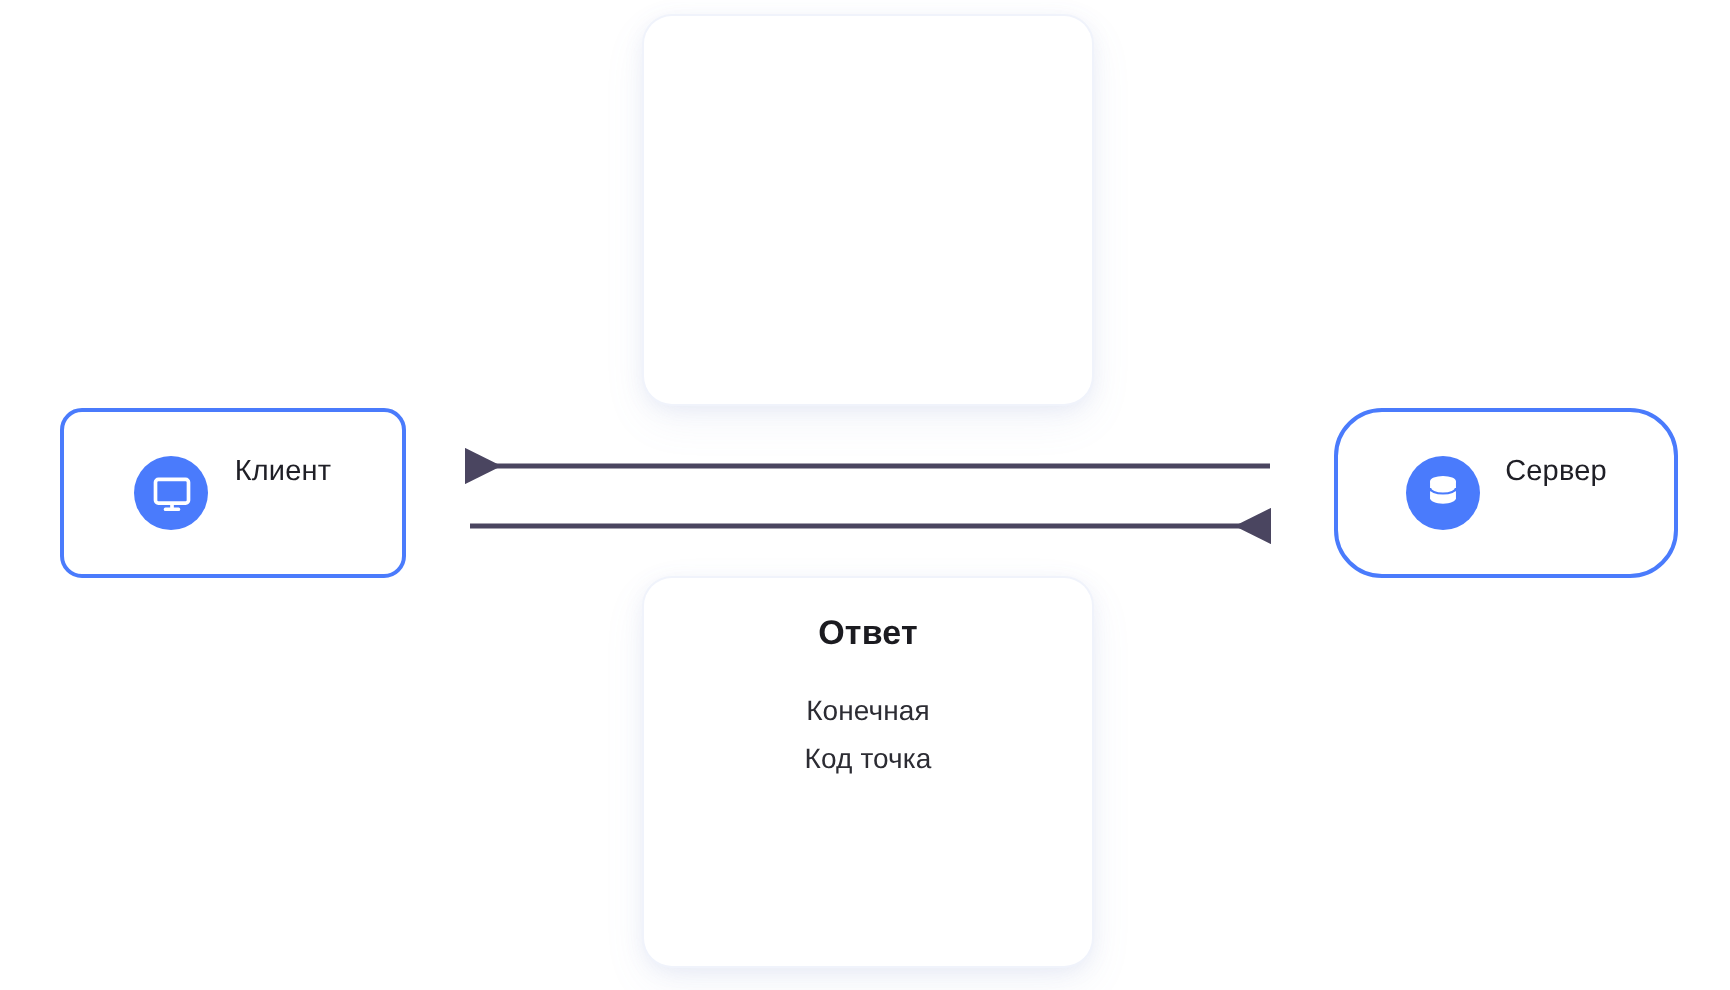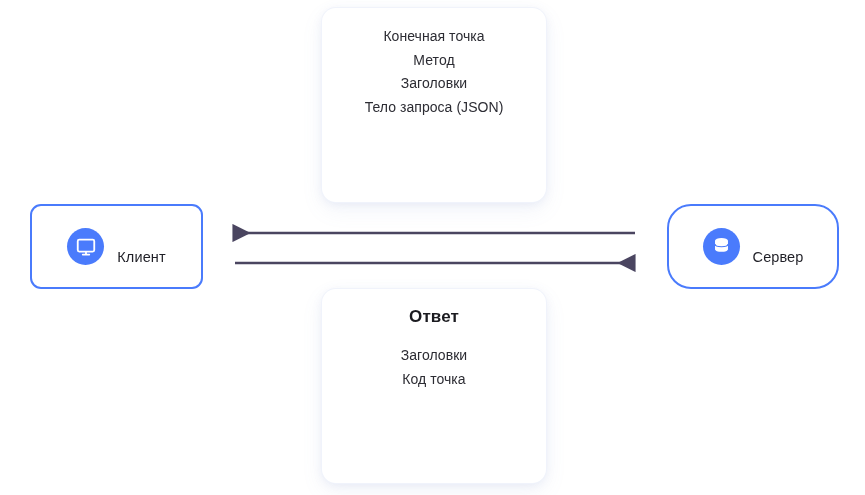--- a/index.html
+++ b/index.html
@@ -80,21 +80,21 @@
     left: 30px;
     width: 173px;
   }
   #server-box {
     left: 667px;
     width: 172px;
     border-radius: 24px;
   }
   .node-inner {
     display: flex;
-    align-items: flex-end;
+    align-items: flex-start;
     gap: 13px;
   }
   .node-icon {
     width: 37px;
     height: 37px;
     border-radius: 50%;
     background: #4a7bfc;
     display: flex;
     align-items: center;
     justify-content: center;
@@ -117,32 +117,26 @@
   }
   #arrow-response { top: 224px; }
   #arrow-request  { top: 254px; }
 </style>
 </head>
 <body>
 
 <div id="canvas">
 
   <div class="info-card" id="request-card">
-    <div class="card-lines">
-      <span class="card-line">Конечная точка</span>
-      <span class="card-line">Метод</span>
-      <span class="card-line">Заголовки</span>
-      <span class="card-line">Тело запроса (JSON)</span>
-    </div>
   </div>
 
   <div class="info-card" id="response-card">
     <div class="card-title">Ответ</div>
     <div class="card-lines">
-      <span class="card-line">Заголовки</span>
+      <span class="card-line">Конечная</span>
       <span class="card-line">Код точка</span>
     </div>
   </div>
 
   <div class="node-box" id="client-box">
     <div class="node-inner">
       <span class="node-icon">
         <svg width="22" height="22" viewBox="0 0 24 24" aria-hidden="true">
           <rect x="3" y="4" width="18" height="13" rx="1.6" fill="none" stroke="#ffffff" stroke-width="2"></rect>
           <rect x="11" y="17" width="2" height="3" fill="#ffffff"></rect>

